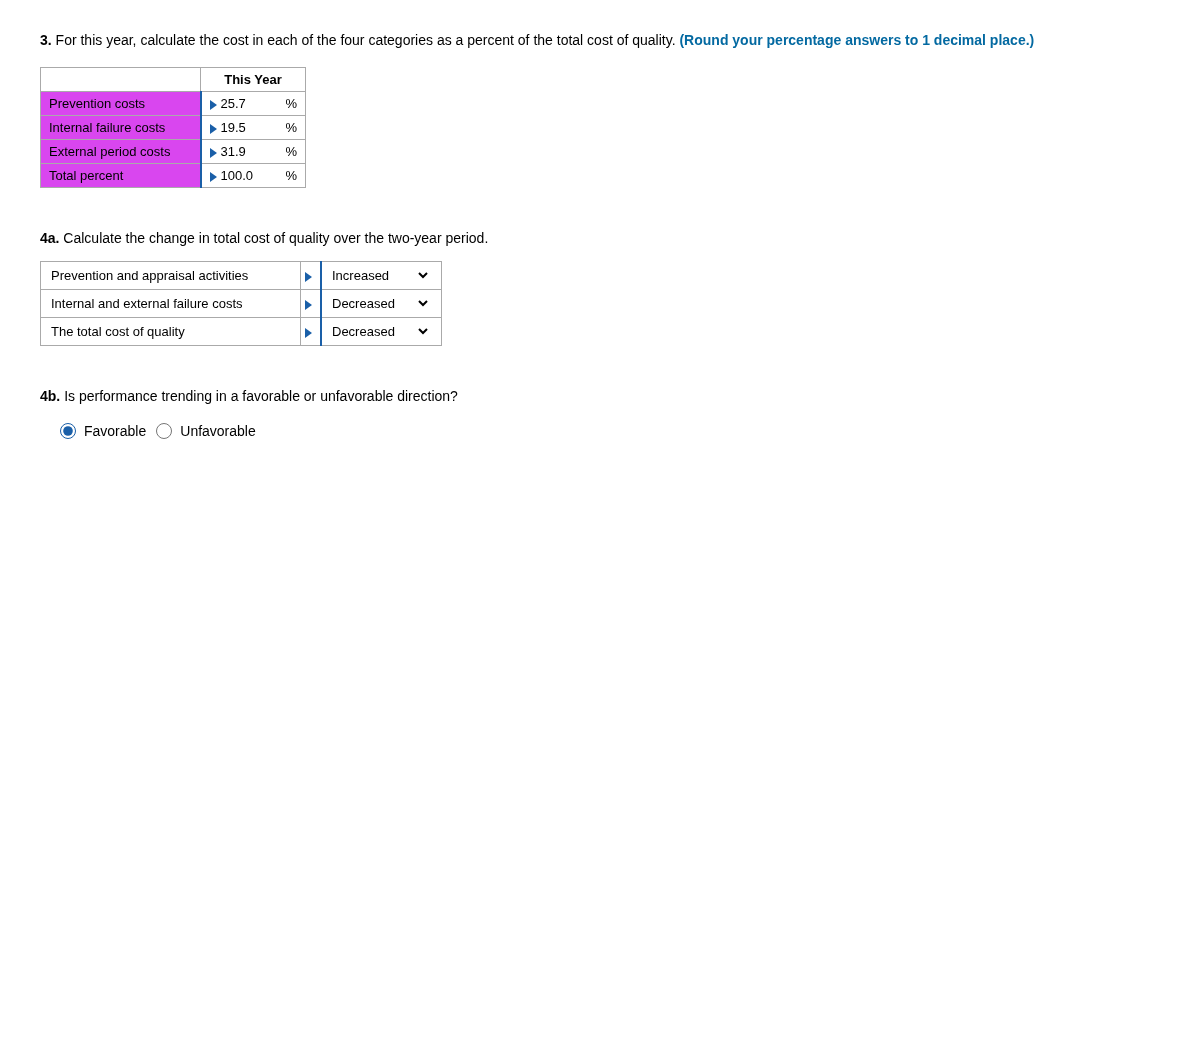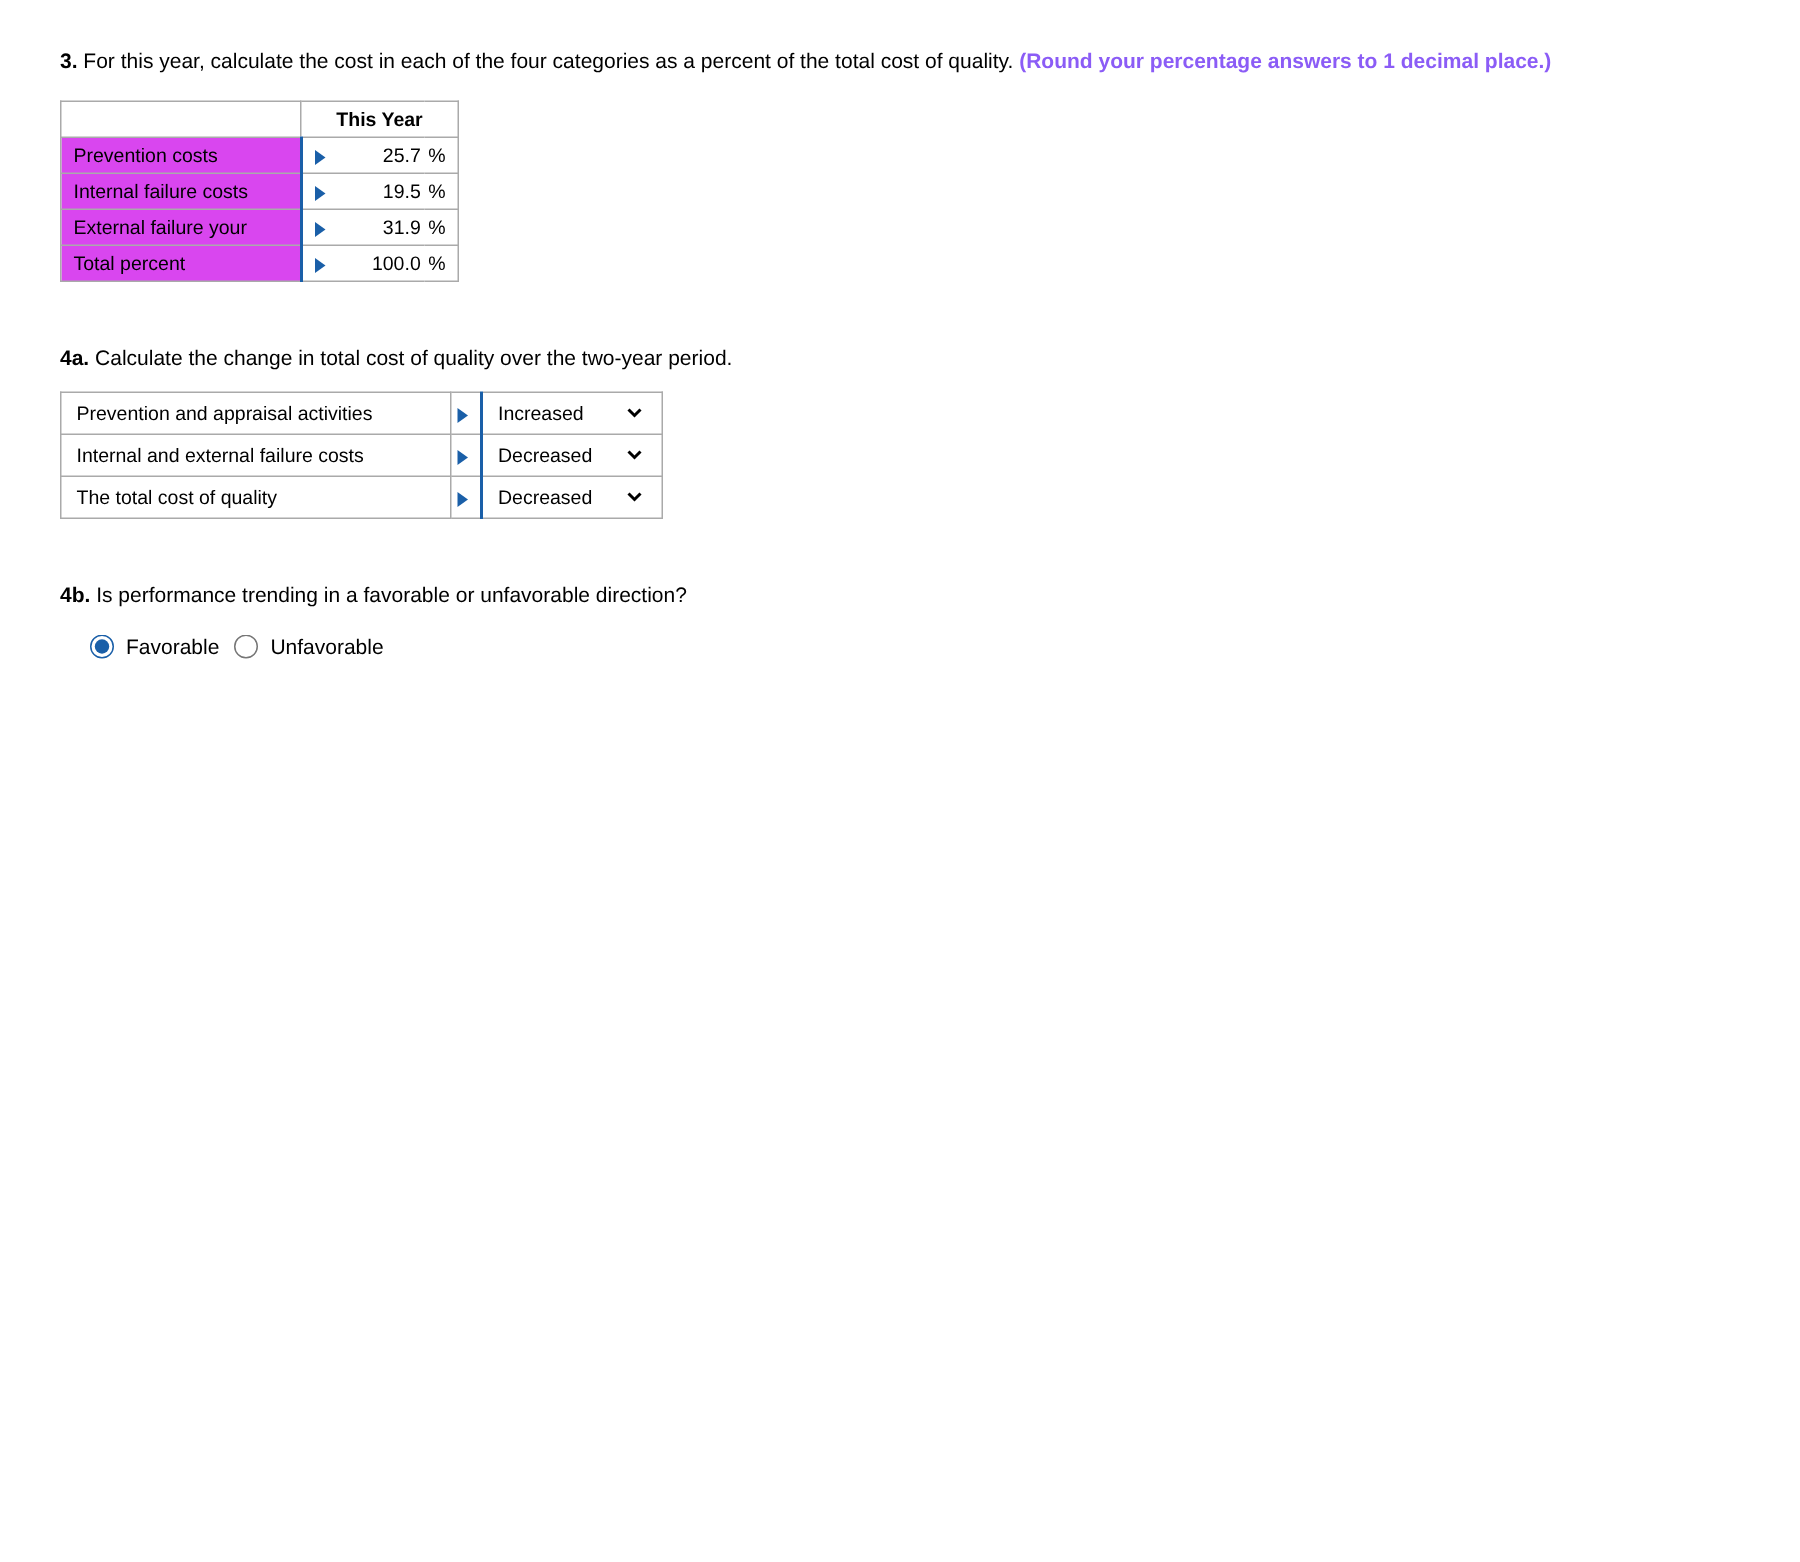--- a/index.html
+++ b/index.html
@@ -20,21 +20,21 @@
       margin-bottom: 40px;
     }
 
     .question-title {
       font-size: 14px;
       margin-bottom: 16px;
       line-height: 1.5;
     }
 
     .question-title .bold-red {
-      color: #8b5cf6;
+      color: #0369a1;
       font-weight: bold;
     }
 
     .question-title .bold {
       font-weight: bold;
     }
 
     table {
       border-collapse: collapse;
       margin-bottom: 10px;
@@ -68,21 +68,21 @@
     .table-q3 td.unit-cell {
       text-align: left;
       padding-left: 3px;
       border-left: none;
       min-width: 16px;
     }
 
     .value-input {
       border: none;
       outline: none;
-      text-align: right;
+      text-align: left;
       width: 60px;
       font-size: 13px;
       background: transparent;
     }
 
     .table-q3 tr td.value-cell {
       border-right: none;
     }
 
     
@@ -197,21 +197,21 @@
           <td class="label-cell">Prevention costs</td>
           <td class="value-cell blue-left-border" style="border-right: none;"><span class="arrow-right arrow-indicator"></span><input type="text" class="value-input" value="25.7" style=""></td>
           <td class="unit-cell" style="border-left: none;">%</td>
         </tr>
         <tr>
           <td class="label-cell">Internal failure costs</td>
           <td class="value-cell blue-left-border" style="border-right: none;"><span class="arrow-right arrow-indicator"></span><input type="text" class="value-input" value="19.5" style=""></td>
           <td class="unit-cell" style="border-left: none;">%</td>
         </tr>
         <tr>
-          <td class="label-cell">External failure your</td>
+          <td class="label-cell">External period costs</td>
           <td class="value-cell blue-left-border" style="border-right: none;"><span class="arrow-right arrow-indicator"></span><input type="text" class="value-input" value="31.9" style=""></td>
           <td class="unit-cell" style="border-left: none;">%</td>
         </tr>
         <tr class="total-row">
           <td class="label-cell">Total percent</td>
           <td class="value-cell blue-left-border" style="border-right: none;"><span class="arrow-right arrow-indicator"></span><input type="text" class="value-input" value="100.0" style=""></td>
           <td class="unit-cell" style="border-left: none;">%</td>
         </tr>
       </tbody>
   </table>

